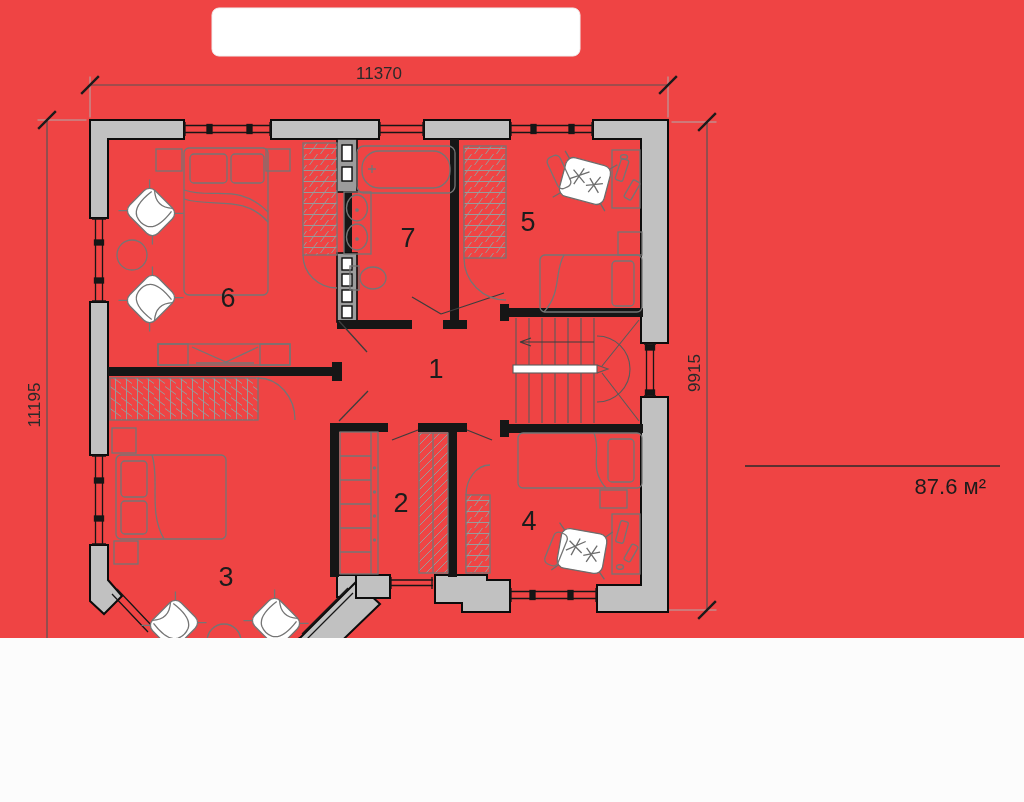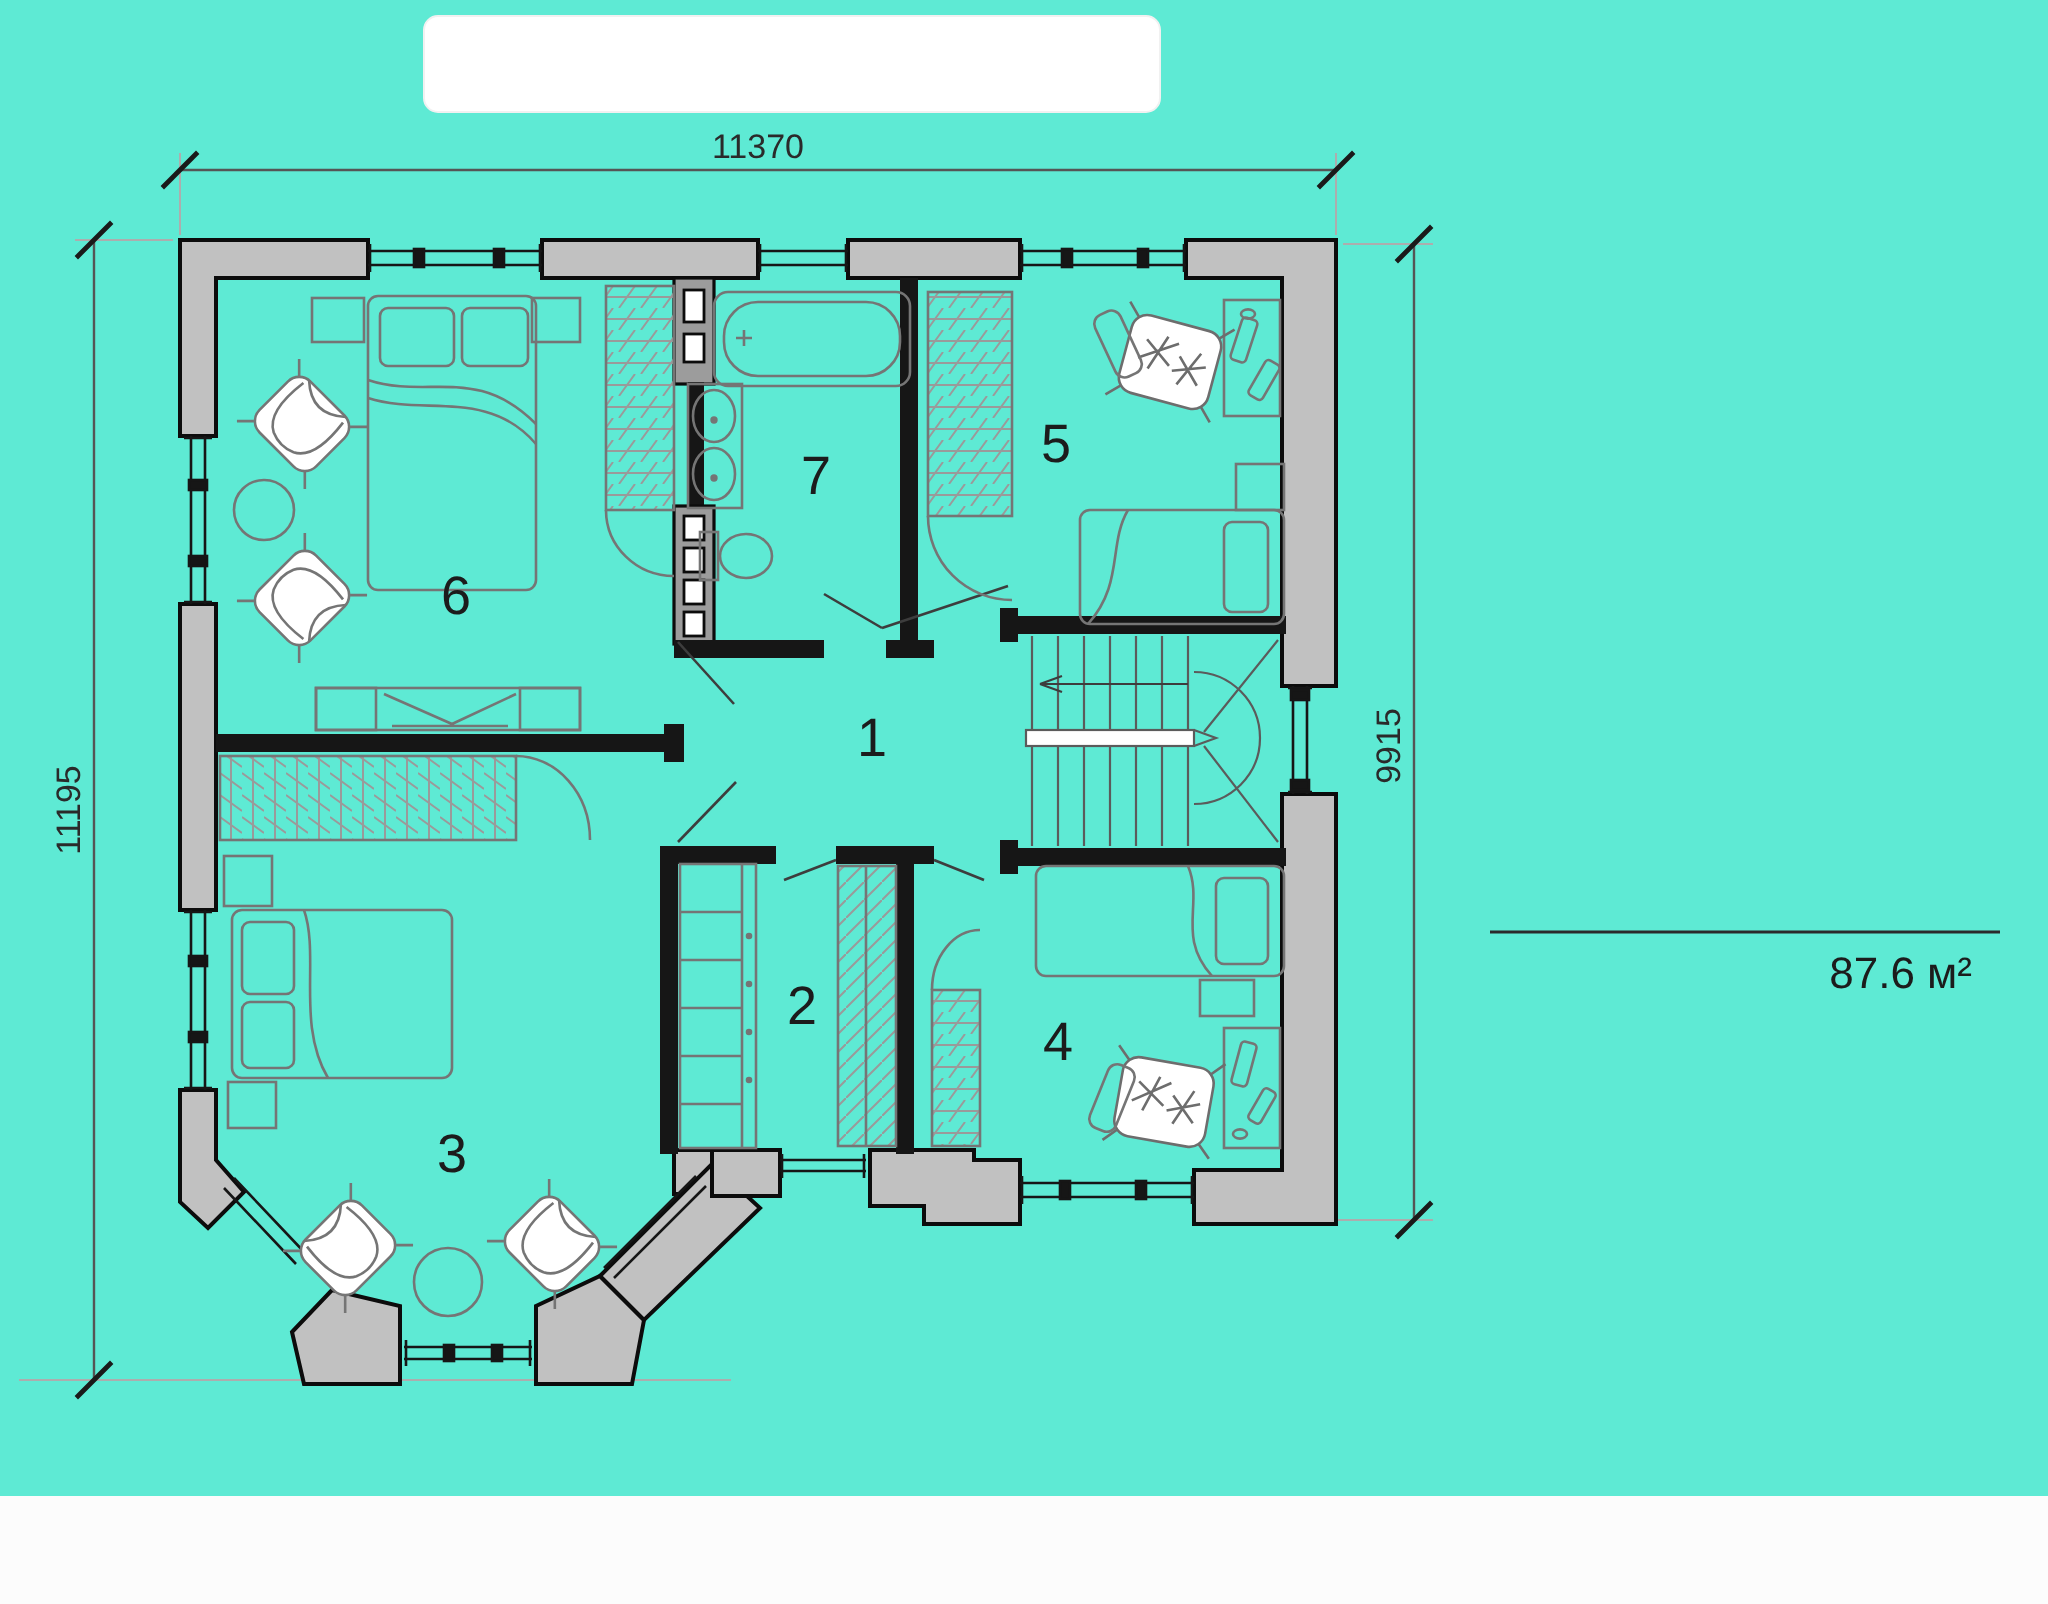--- a/index.html
+++ b/index.html
@@ -1,16 +1,16 @@
 <!DOCTYPE html>
 <html><head>
 <meta charset="utf-8">
 <style>
   html,body{margin:0;padding:0;background:#fcfcfc;}
-  .canvas{position:relative;width:1024px;height:748px;background:#5eead4;overflow:hidden;
+  .canvas{position:relative;width:1024px;height:638px;background:#ef4444;overflow:hidden;
           font-family:"Liberation Sans", sans-serif;}
   svg{display:block;}
   text{font-family:"Liberation Sans", sans-serif;fill:#1f1f1f;}
   .dim-text{font-size:17px;fill:#2a2a2a;}
   .room-num{font-size:27px;fill:#1c1c1c;}
   .area-text{font-size:22px;fill:#1c1c1c;}
 </style>
 </head>
 <body>
 

